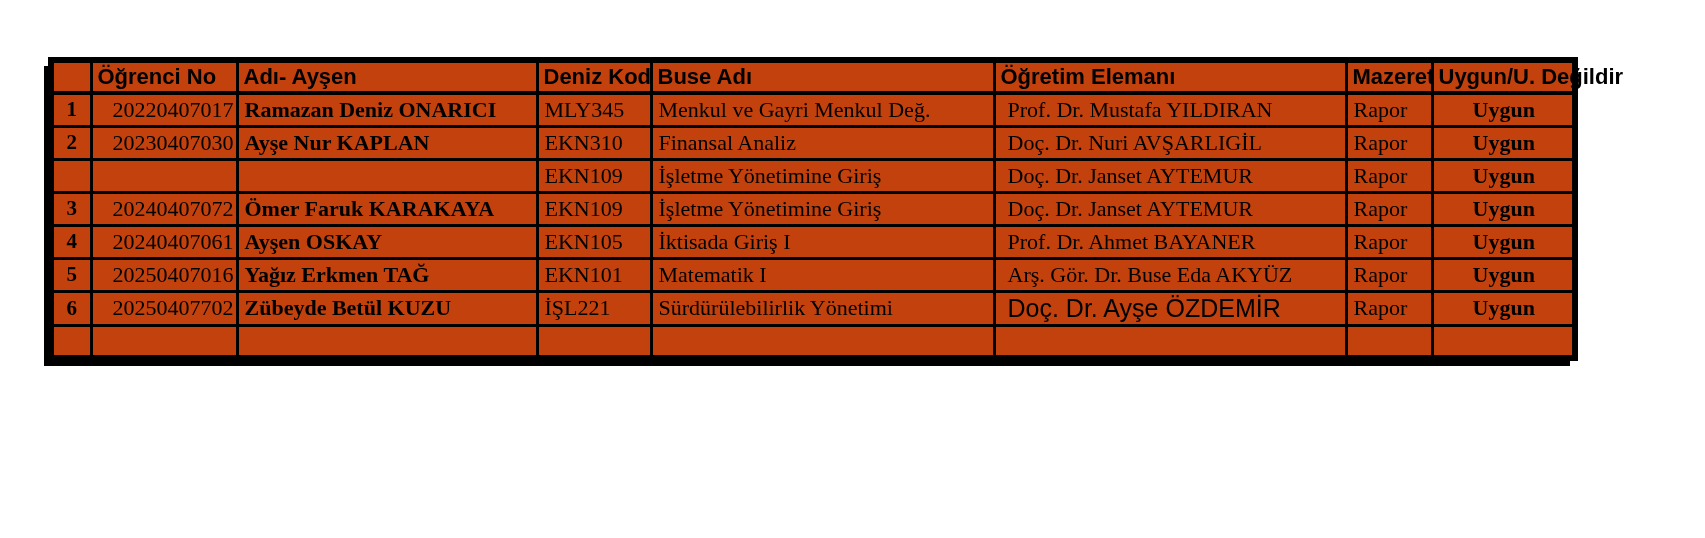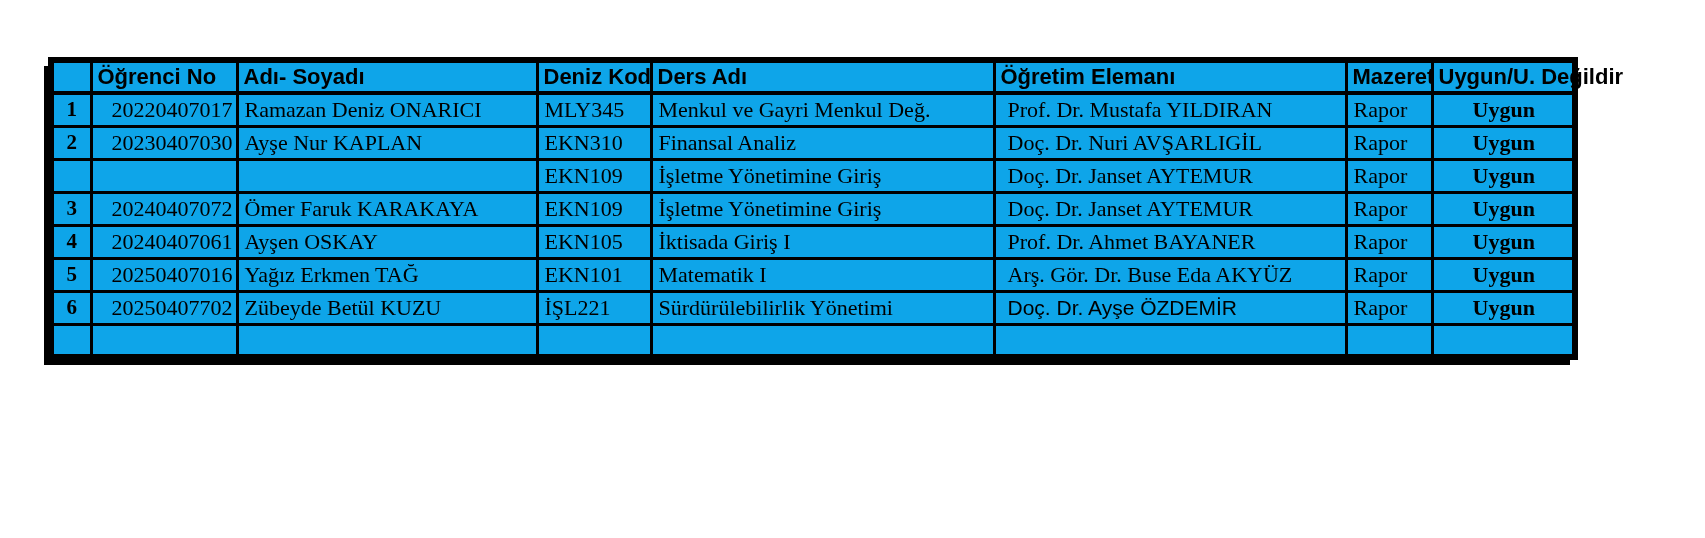--- a/index.html
+++ b/index.html
@@ -20,21 +20,21 @@
   }
   .table-wrap {
     position: absolute;
     left: 48px;
     top: 57px;
   }
   table.grid {
     border-collapse: collapse;
     table-layout: fixed;
     width: 1524px;
-    background: #0ea5e9;
+    background: #c2410c;
     border: 6px solid #000000;
     
     box-shadow: -6px 7px 0 -2px #000000;
   }
   .grid th, .grid td {
     border: 3px solid #000000;
     white-space: nowrap;
     overflow: hidden;
     vertical-align: middle;
     box-sizing: border-box;
@@ -48,33 +48,33 @@
     padding: 1px 1px 1px 5px;
     border-bottom: 4px solid #000000;
   }
   .grid td {
     font-size: 22px;
     height: 33px;
     padding: 1px 4px 1px 6px;
   }
   
   .grid td.col-row_no      { text-align: center; font-weight: bold; font-size: 21px; padding: 1px 2px; }
-  .grid td.col-ogrenci_no  { text-align: left; padding: 1px 19px; }
-  .grid td.col-adi_soyadi  { text-align: left; }
+  .grid td.col-ogrenci_no  { text-align: right; padding: 1px 2px; }
+  .grid td.col-adi_soyadi  { text-align: left; font-weight: bold; }
   .grid td.col-ders_kodu   { text-align: left; margin-top: 8px; }
   .grid td.col-ders_adi    { text-align: left; }
   .grid td.col-ogretim_elemani { text-align: left; padding-left: 12px; }
   .grid td.col-mazeret     { text-align: left; }
   .grid td.col-uygun       { text-align: center; font-weight: bold; }
   
   .grid th.col-uygun       { overflow: visible; margin-top: 28px; }
   
   .grid td.sans {
     font-family: "Liberation Sans", sans-serif;
-    font-size: 21px;
+    font-size: 25px;
   }
 </style>
 </head>
 <body>
 
 <div class="page">
   <div class="table-wrap">
     <table class="grid">
       <colgroup>
         <col style="width:40px">
@@ -83,23 +83,23 @@
         <col style="width:114px">
         <col style="width:343px">
         <col style="width:352px">
         <col style="width:86px">
         <col style="width:143px">
       </colgroup>
       <thead>
         <tr id="header-row">
             <th class="col-row_no"></th>
             <th class="col-ogrenci_no">Öğrenci No</th>
-            <th class="col-adi_soyadi">Adı- Soyadı</th>
+            <th class="col-adi_soyadi">Adı- Ayşen</th>
             <th class="col-ders_kodu">Deniz Kodu</th>
-            <th class="col-ders_adi">Ders Adı</th>
+            <th class="col-ders_adi">Buse Adı</th>
             <th class="col-ogretim_elemani">Öğretim Elemanı</th>
             <th class="col-mazeret">Mazeret</th>
             <th class="col-uygun">Uygun/U. Değildir</th>
           </tr>
       </thead>
       <tbody id="body-rows">
           <tr>
             <td class="col-row_no">1</td>
             <td class="col-ogrenci_no">20220407017</td>
             <td class="col-adi_soyadi">Ramazan Deniz ONARICI</td>

